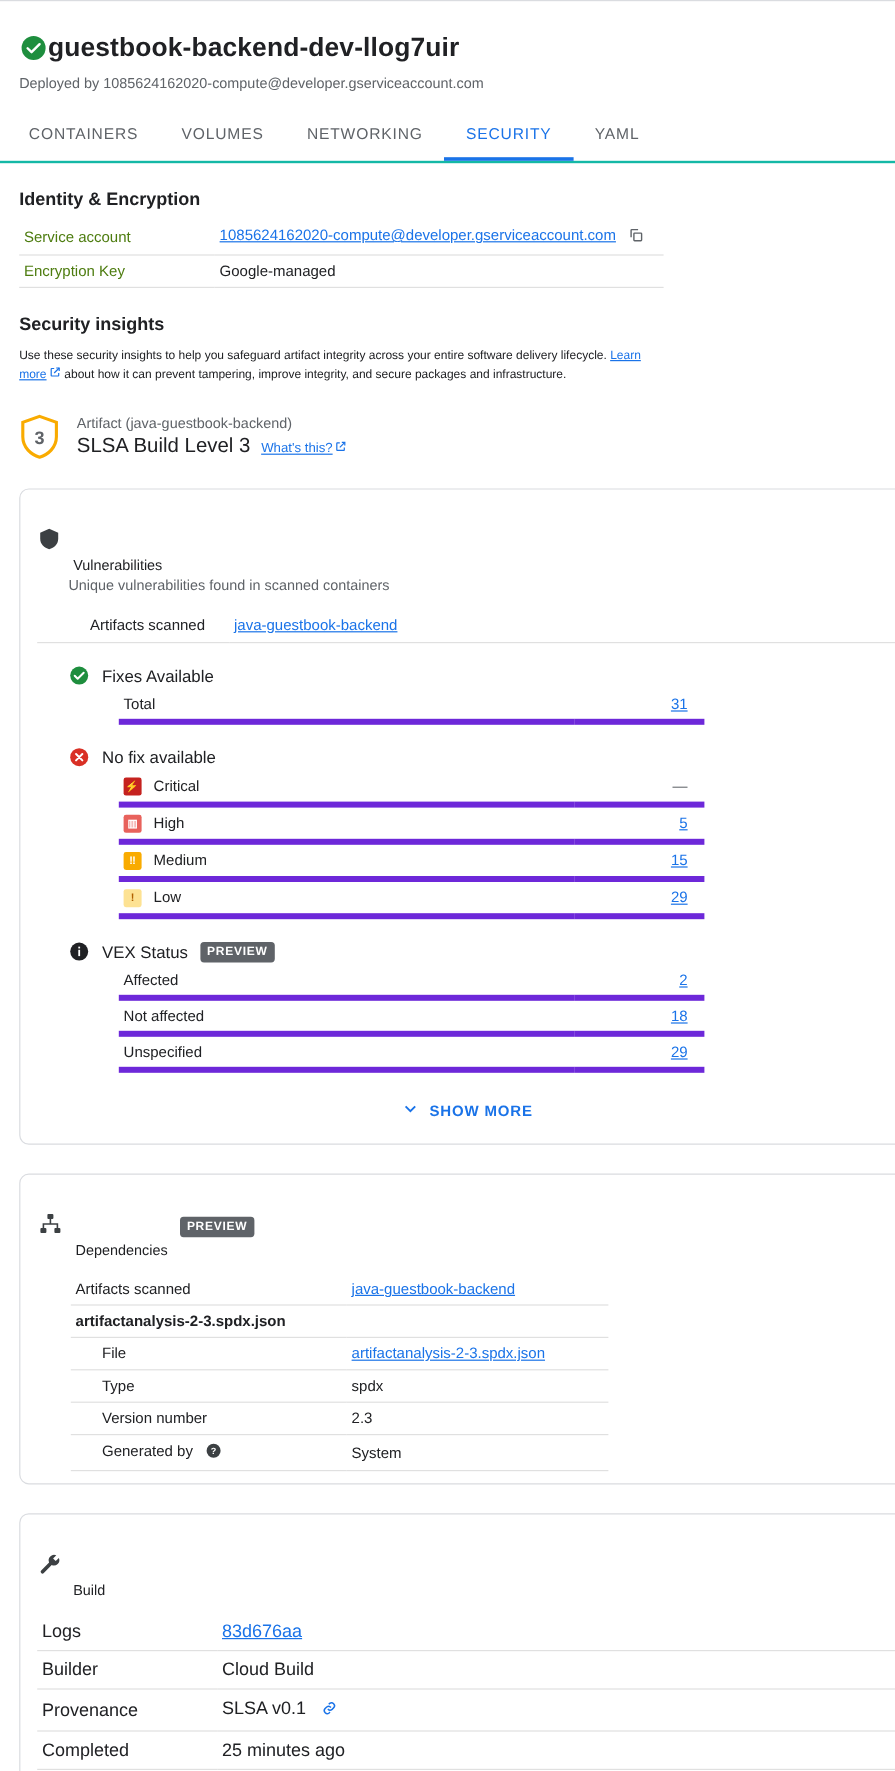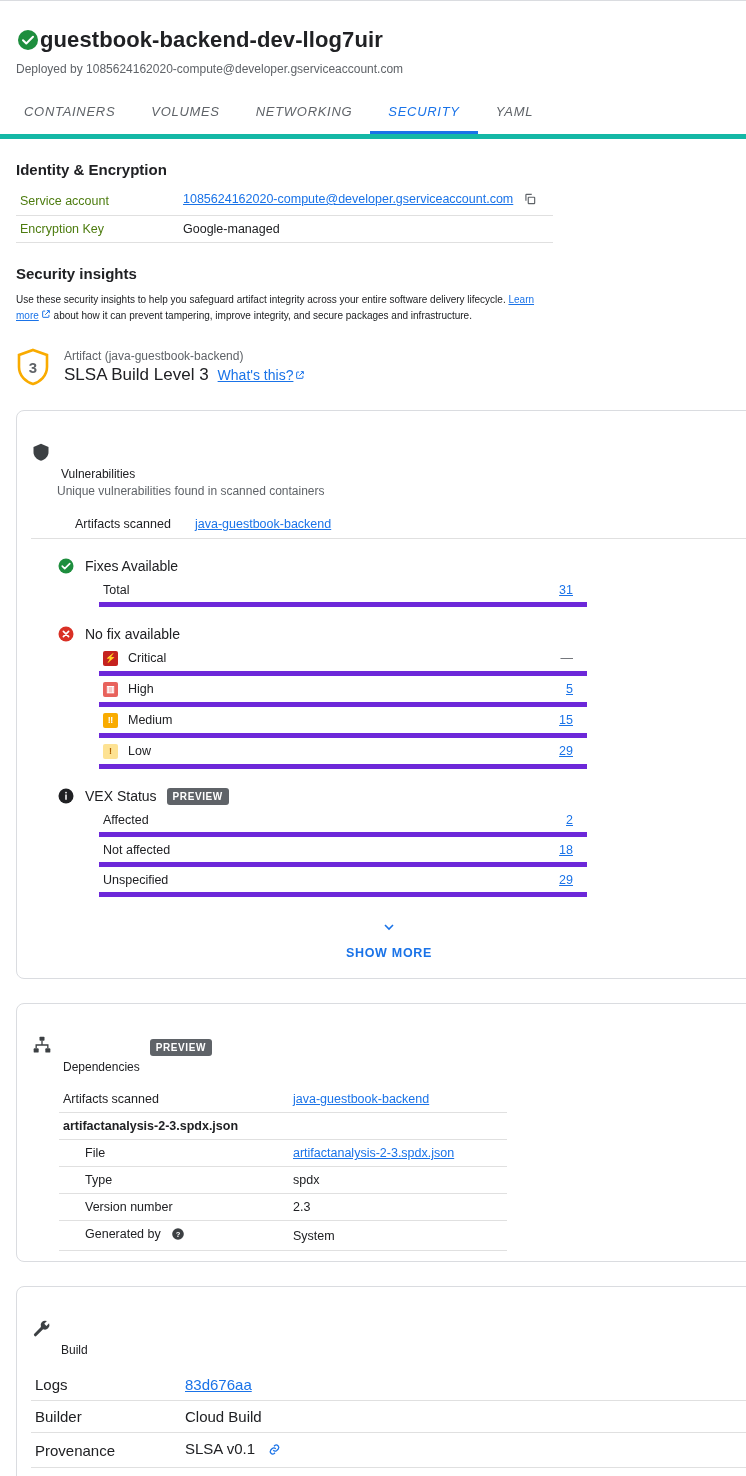--- a/index.html
+++ b/index.html
@@ -43,24 +43,23 @@
   }
   .deployed-by {
     margin-top: 9px;
     font-size: 12px;
     color: #5f6368;
   }
   
   .tabs {
     display: flex;
     align-items: stretch;
-    border-bottom: 5px solid #14b8a6;
+    border-bottom: 2px solid #14b8a6;
     margin-top: 14px;
     padding: 0 6px;
-    font-style: italic;
   }
   .tab {
     padding: 14px 18px 12px 18px;
     font-size: 13px;
     letter-spacing: 0.7px;
     color: #5f6368;
     cursor: pointer;
     border-bottom: 3px solid transparent;
     white-space: nowrap;
   }
@@ -137,21 +136,21 @@
     margin-bottom: 2px;
   }
   .slsa-level {
     font-size: 17px;
     color: #202124;
     display: flex;
     align-items: baseline;
     gap: 9px;
   }
   .slsa-level .whats {
-    font-size: 14px;
+    font-size: 11px;
   }
   
   .card {
     margin: 24px 16px 0 16px;
     border: 1px solid #dadce0;
     border-radius: 8px;
     padding: 16px 0 10px 0;
     background: #fff;
     position: relative;
     width: 746px;
@@ -232,21 +231,20 @@
     display: flex;
     align-items: center;
     justify-content: center;
     gap: 8px;
     color: #1a73e8;
     font-size: 12.5px;
     letter-spacing: 0.7px;
     font-weight: bold;
     margin: 22px 0 8px 0;
     cursor: pointer;
-    flex-direction: column;
   }
   table.dep {
     border-collapse: collapse;
     table-layout: fixed;
     width: 448px;
     margin-left: 42px;
     margin-top: 12px;
   }
   table.dep td {
     border-bottom: 1px solid #e0e0e0;

